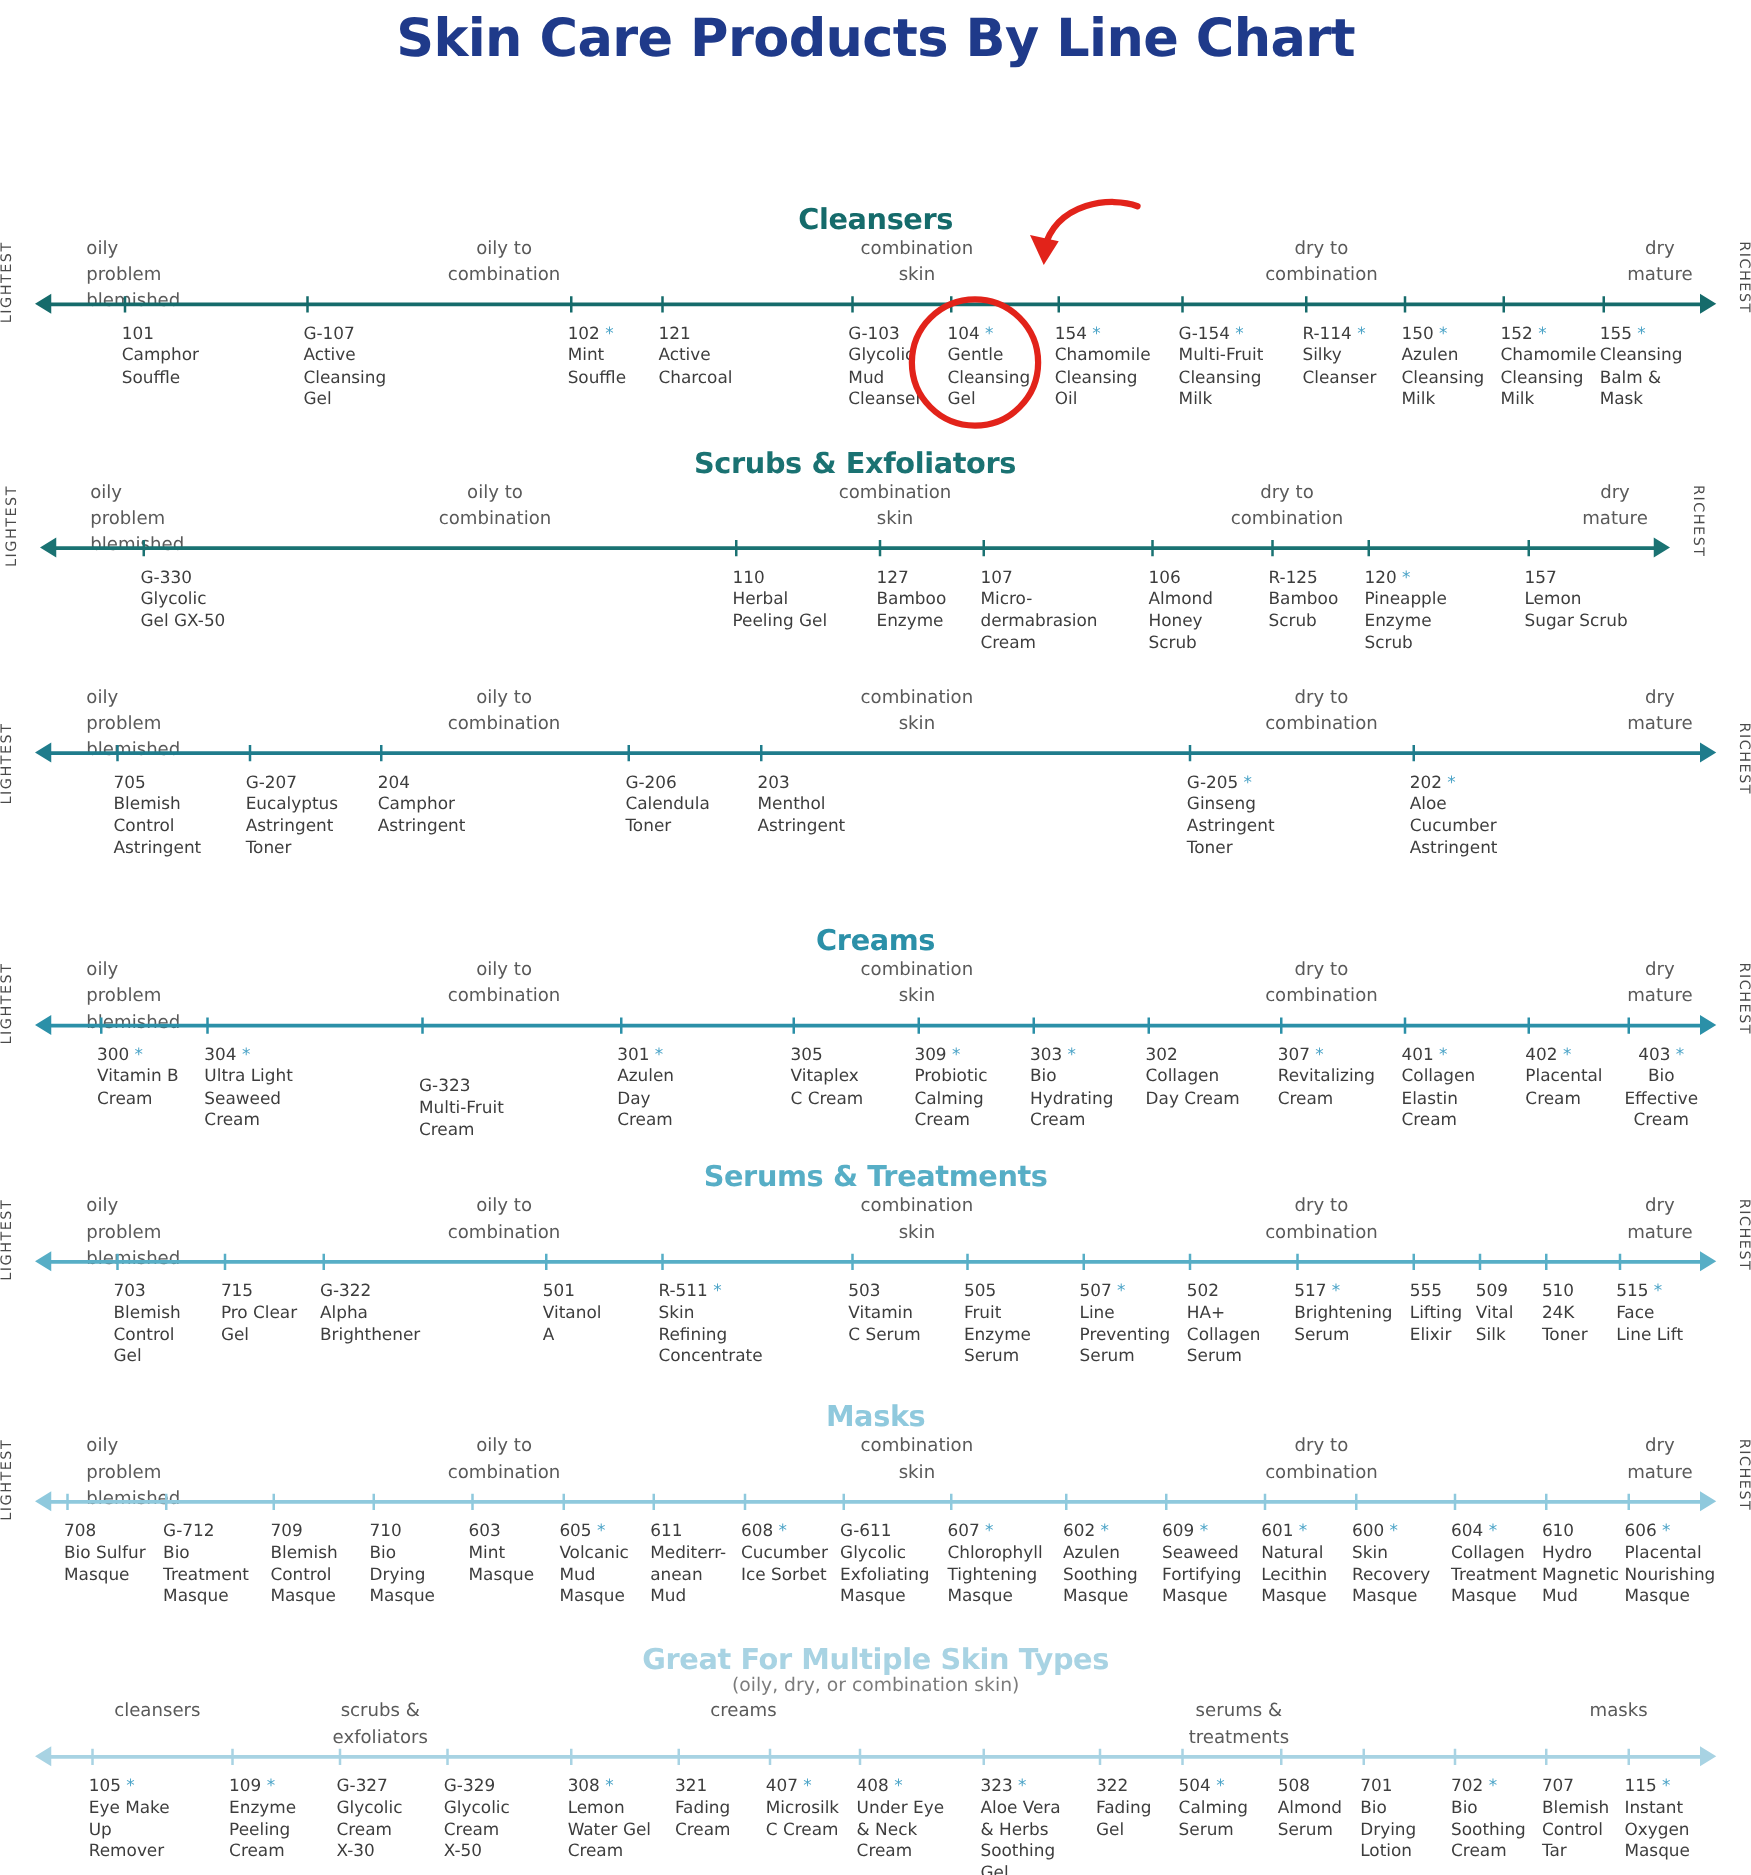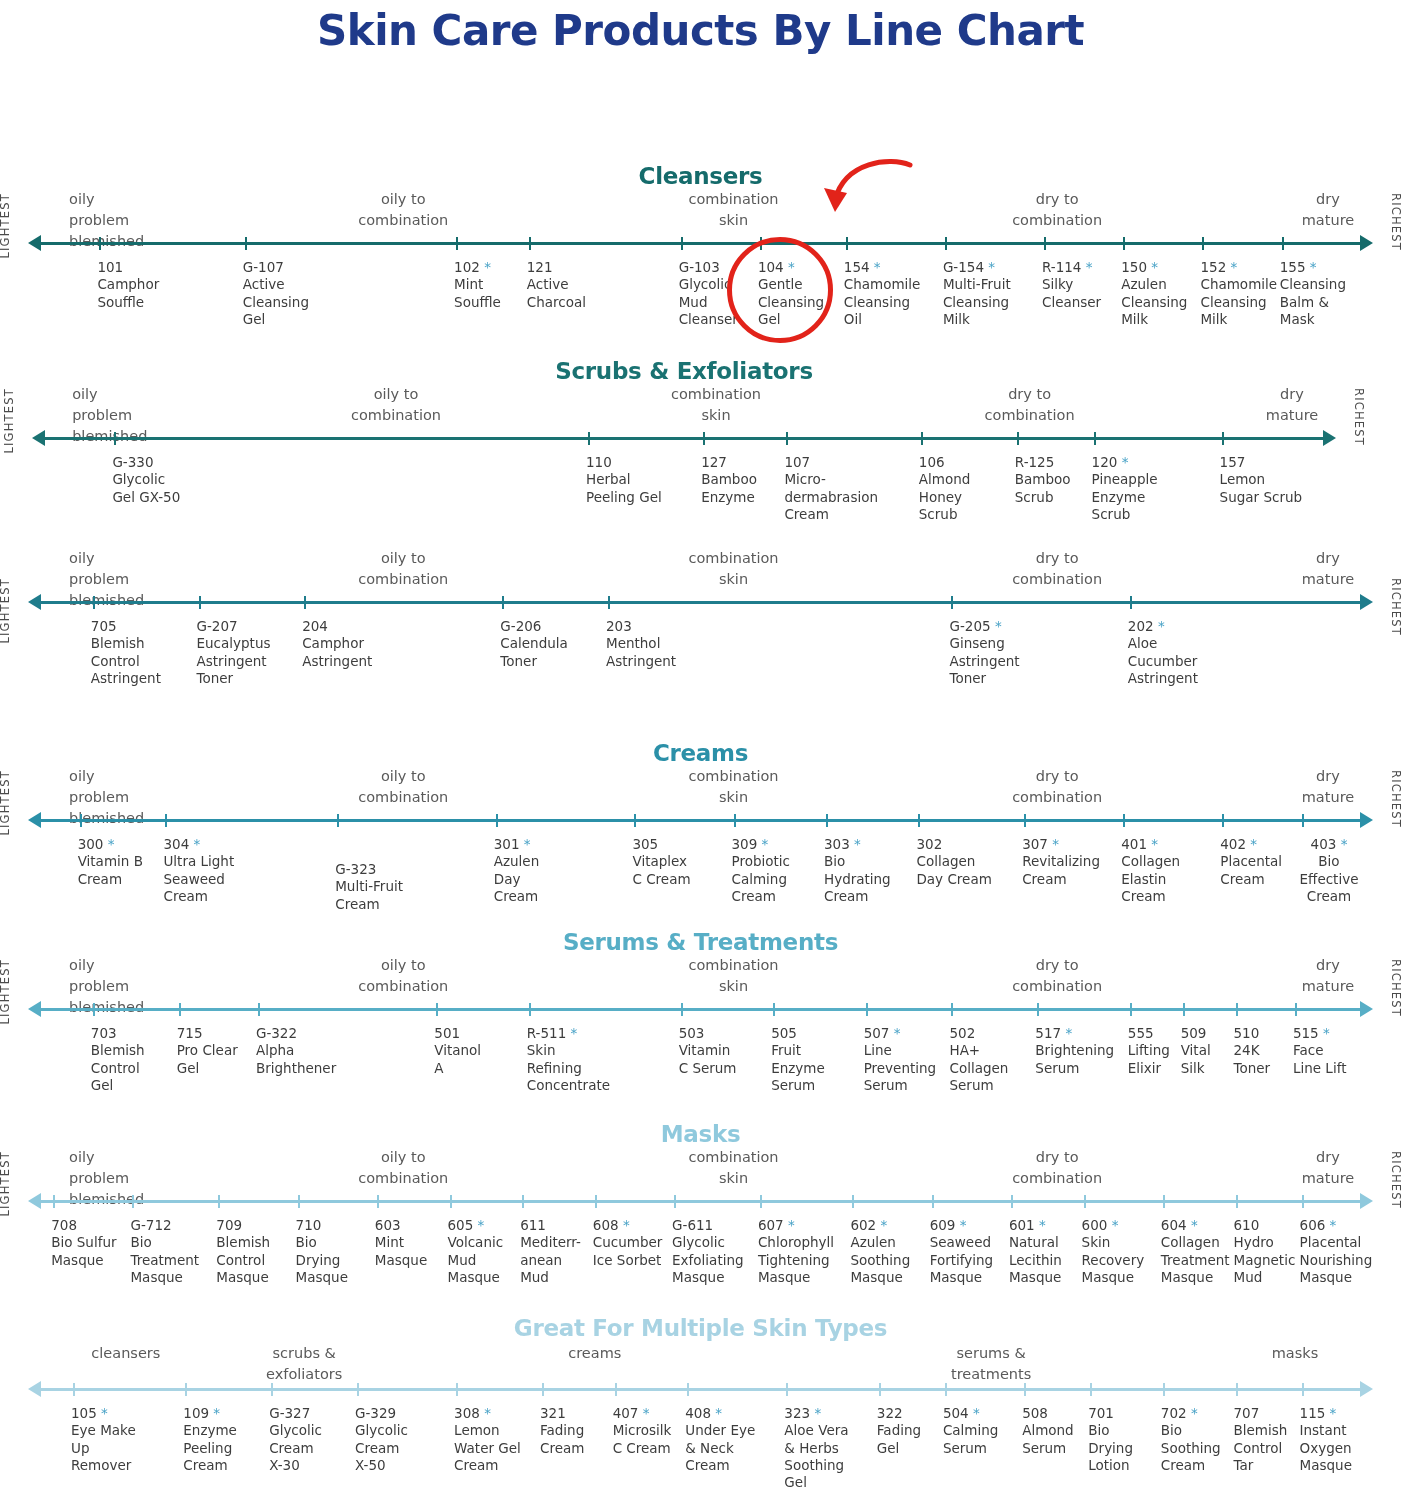--- a/index.html
+++ b/index.html
@@ -932,20 +932,21 @@
             <div>Nourishing</div>
             <div>Masque</div>
           </div>
         </div>
       </div>
       <div class="side-left" style="top: 30px;">LIGHTEST</div>
       <div class="side-right" style="top: 30px;">RICHEST</div>
     </div>
     <div class="section" style="position: absolute; top: 1260px; left: 0px; width: 1401px;">
       <div class="sec-title" style="color: rgb(168, 211, 227);">Great For Multiple Skin Types</div>
+      <div class="multi-sub">(oily, dry, or combination skin)</div>
       <div class="zone-row" style="height: 40px;">
         <div class="zone center" style="left: 6.5%; top: 2px;">
           <div>cleansers</div>
         </div>
         <div class="zone center" style="left: 20%; top: 2px;">
           <div>scrubs &amp;</div>
           <div>exfoliators</div>
         </div>
         <div class="zone center" style="left: 42%; top: 2px;">
           <div>creams</div>

